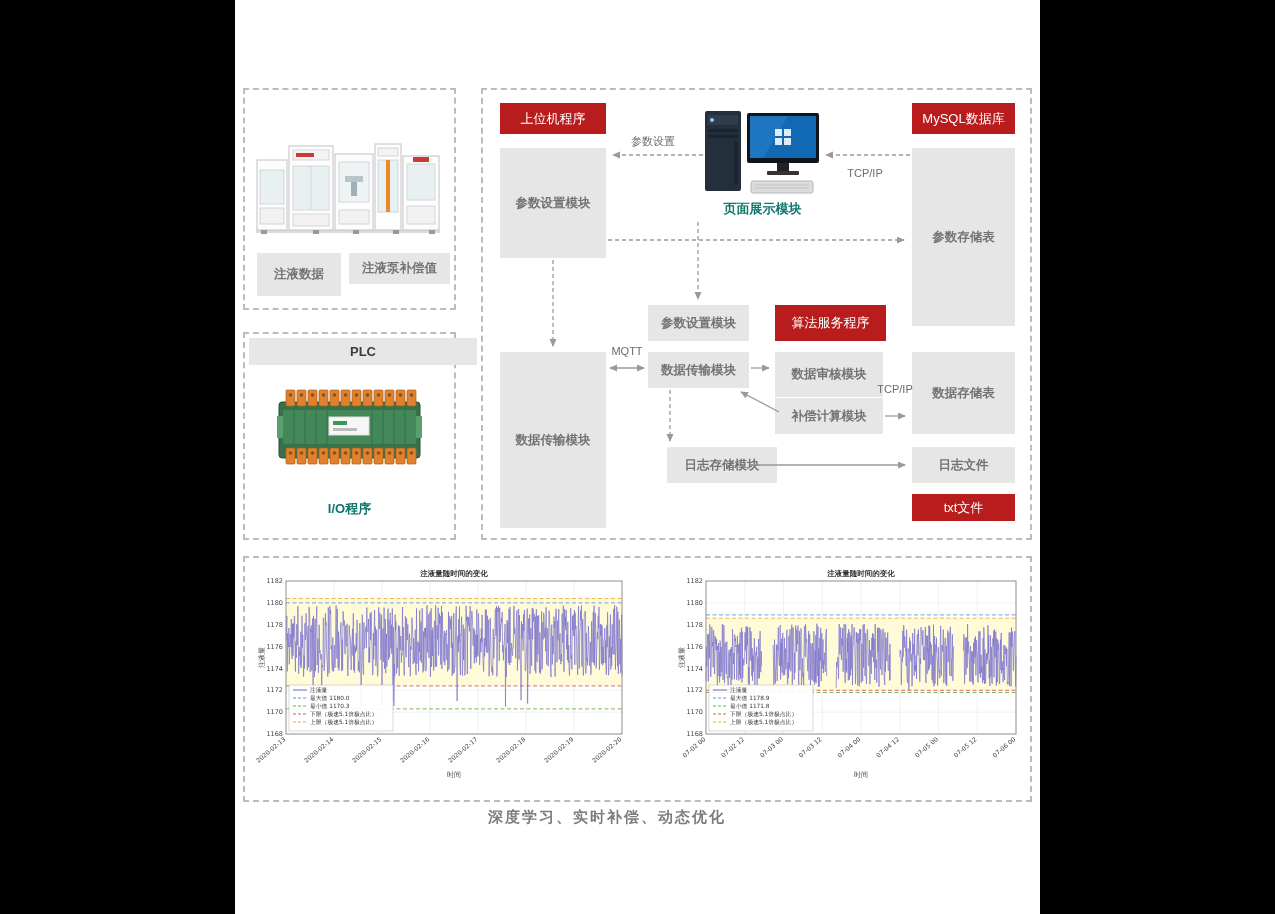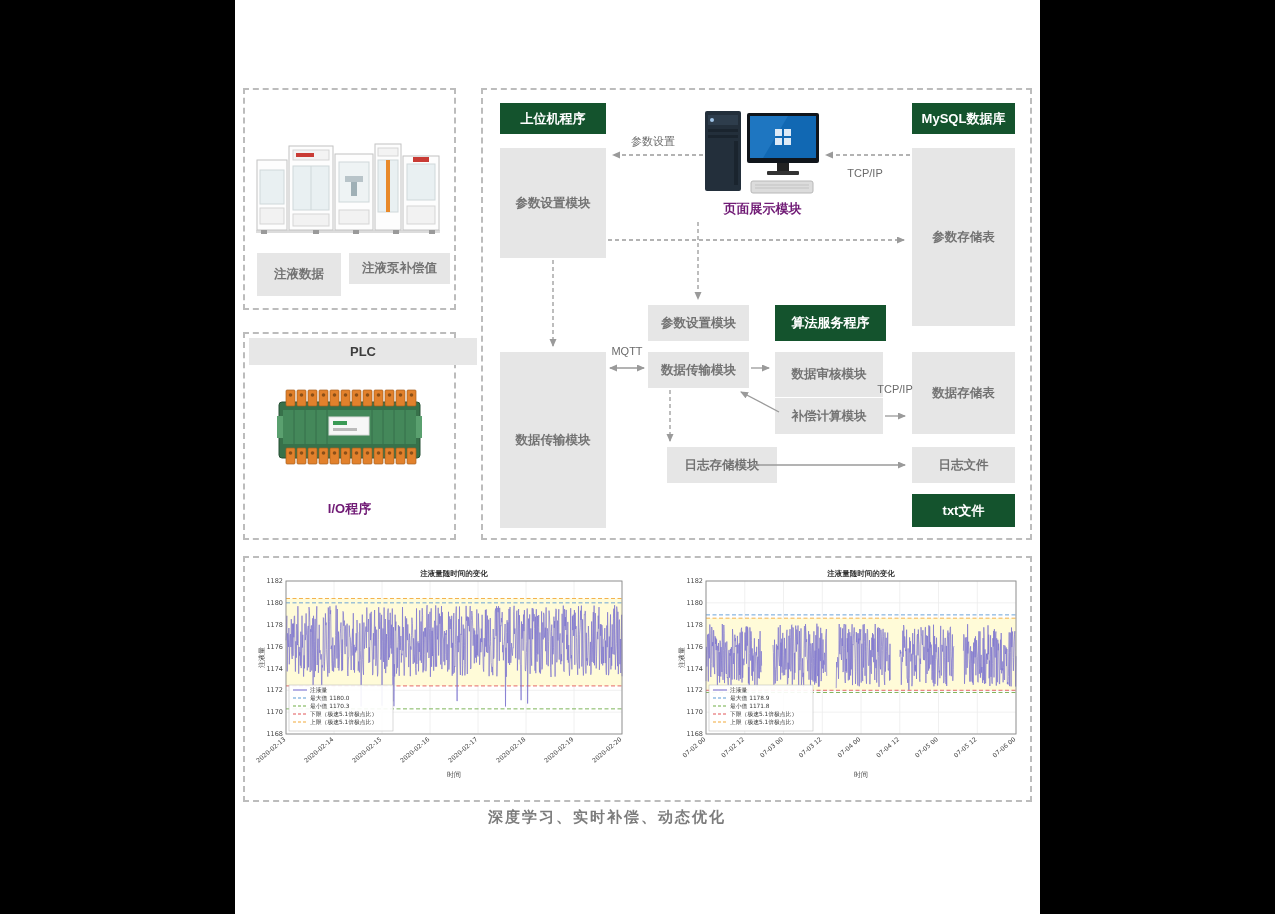--- a/index.html
+++ b/index.html
@@ -5,24 +5,24 @@
   *{margin:0;padding:0;box-sizing:border-box}
   html,body{background:#000}
   body{font-family:"Liberation Sans","DejaVu Sans",sans-serif}
   .stage{position:relative;width:1275px;height:914px;background:#000;overflow:hidden}
   .canvas{position:absolute;left:235px;top:0;width:805px;height:914px;background:#ffffff}
   .dashed{position:absolute;border:2px dashed #bcbcbc}
   .hdr{position:absolute;background:#e7e7e7;color:#3d3d3d;font-weight:bold;font-size:13px;
        display:flex;align-items:center;justify-content:center}
   .gbox{position:absolute;background:#e6e6e6;color:#737373;font-weight:bold;font-size:12.5px;
        display:flex;align-items:center;justify-content:center;text-align:center}
-  .badge{position:absolute;background:#14532d;color:#ffffff;font-weight:bold;font-size:13px;
+  .badge{position:absolute;background:#b91c1c;color:#ffffff;font-weight:normal;font-size:13px;
        display:flex;align-items:center;justify-content:center}
   .lbl{position:absolute;color:#6b6b6b;font-size:11px;text-align:center}
-  .tlabel{position:absolute;color:#701a75;font-weight:bold;font-size:13px;text-align:center}
+  .tlabel{position:absolute;color:#0f766e;font-weight:bold;font-size:13px;text-align:center}
   .capt{position:absolute;color:#7c7c7c;font-weight:bold;font-size:15px;letter-spacing:2px;text-align:center}
   .imgwrap{position:absolute}
   .chart{position:absolute;background:#fff}
   svg{display:block}
   #arrows{position:absolute;left:0;top:0;pointer-events:none}
 </style>
 </head>
 <body>
 
 <div class="stage">
@@ -117,21 +117,21 @@
         <rect x="56" y="56" width="24" height="3" fill="#bbbbbb"></rect>
       </svg>
     </div>
     <div class="tlabel" style="left:8px;top:500px;width:213px">I/O程序</div>
 
     <div class="dashed" style="left:246px;top:88px;width:551px;height:452px"></div>
 
     <div class="badge" style="left:265px;top:103px;width:106px;height:31px">上位机程序</div>
     <div class="badge" style="left:677px;top:103px;width:103px;height:31px">MySQL数据库</div>
     <div class="badge" style="left:540px;top:305px;width:111px;height:36px">算法服务程序</div>
-    <div class="badge" style="left:677px;top:494px;width:103px;height:33px">txt文件</div>
+    <div class="badge" style="left:677px;top:494px;width:103px;height:27px">txt文件</div>
 
     <div class="gbox" style="left:265px;top:148px;width:106px;height:110px">参数设置模块</div>
     <div class="gbox" style="left:677px;top:148px;width:103px;height:178px">参数存储表</div>
     <div class="gbox" style="left:265px;top:352px;width:106px;height:176px">数据传输模块</div>
     <div class="gbox" style="left:413px;top:305px;width:101px;height:36px">参数设置模块</div>
     <div class="gbox" style="left:413px;top:352px;width:101px;height:36px">数据传输模块</div>
     <div class="gbox" style="left:540px;top:352px;width:108px;height:45px">数据审核模块</div>
     <div class="gbox" style="left:540px;top:398px;width:108px;height:36px">补偿计算模块</div>
     <div class="gbox" style="left:677px;top:352px;width:103px;height:82px">数据存储表</div>
     <div class="gbox" style="left:432px;top:447px;width:110px;height:36px">日志存储模块</div>

